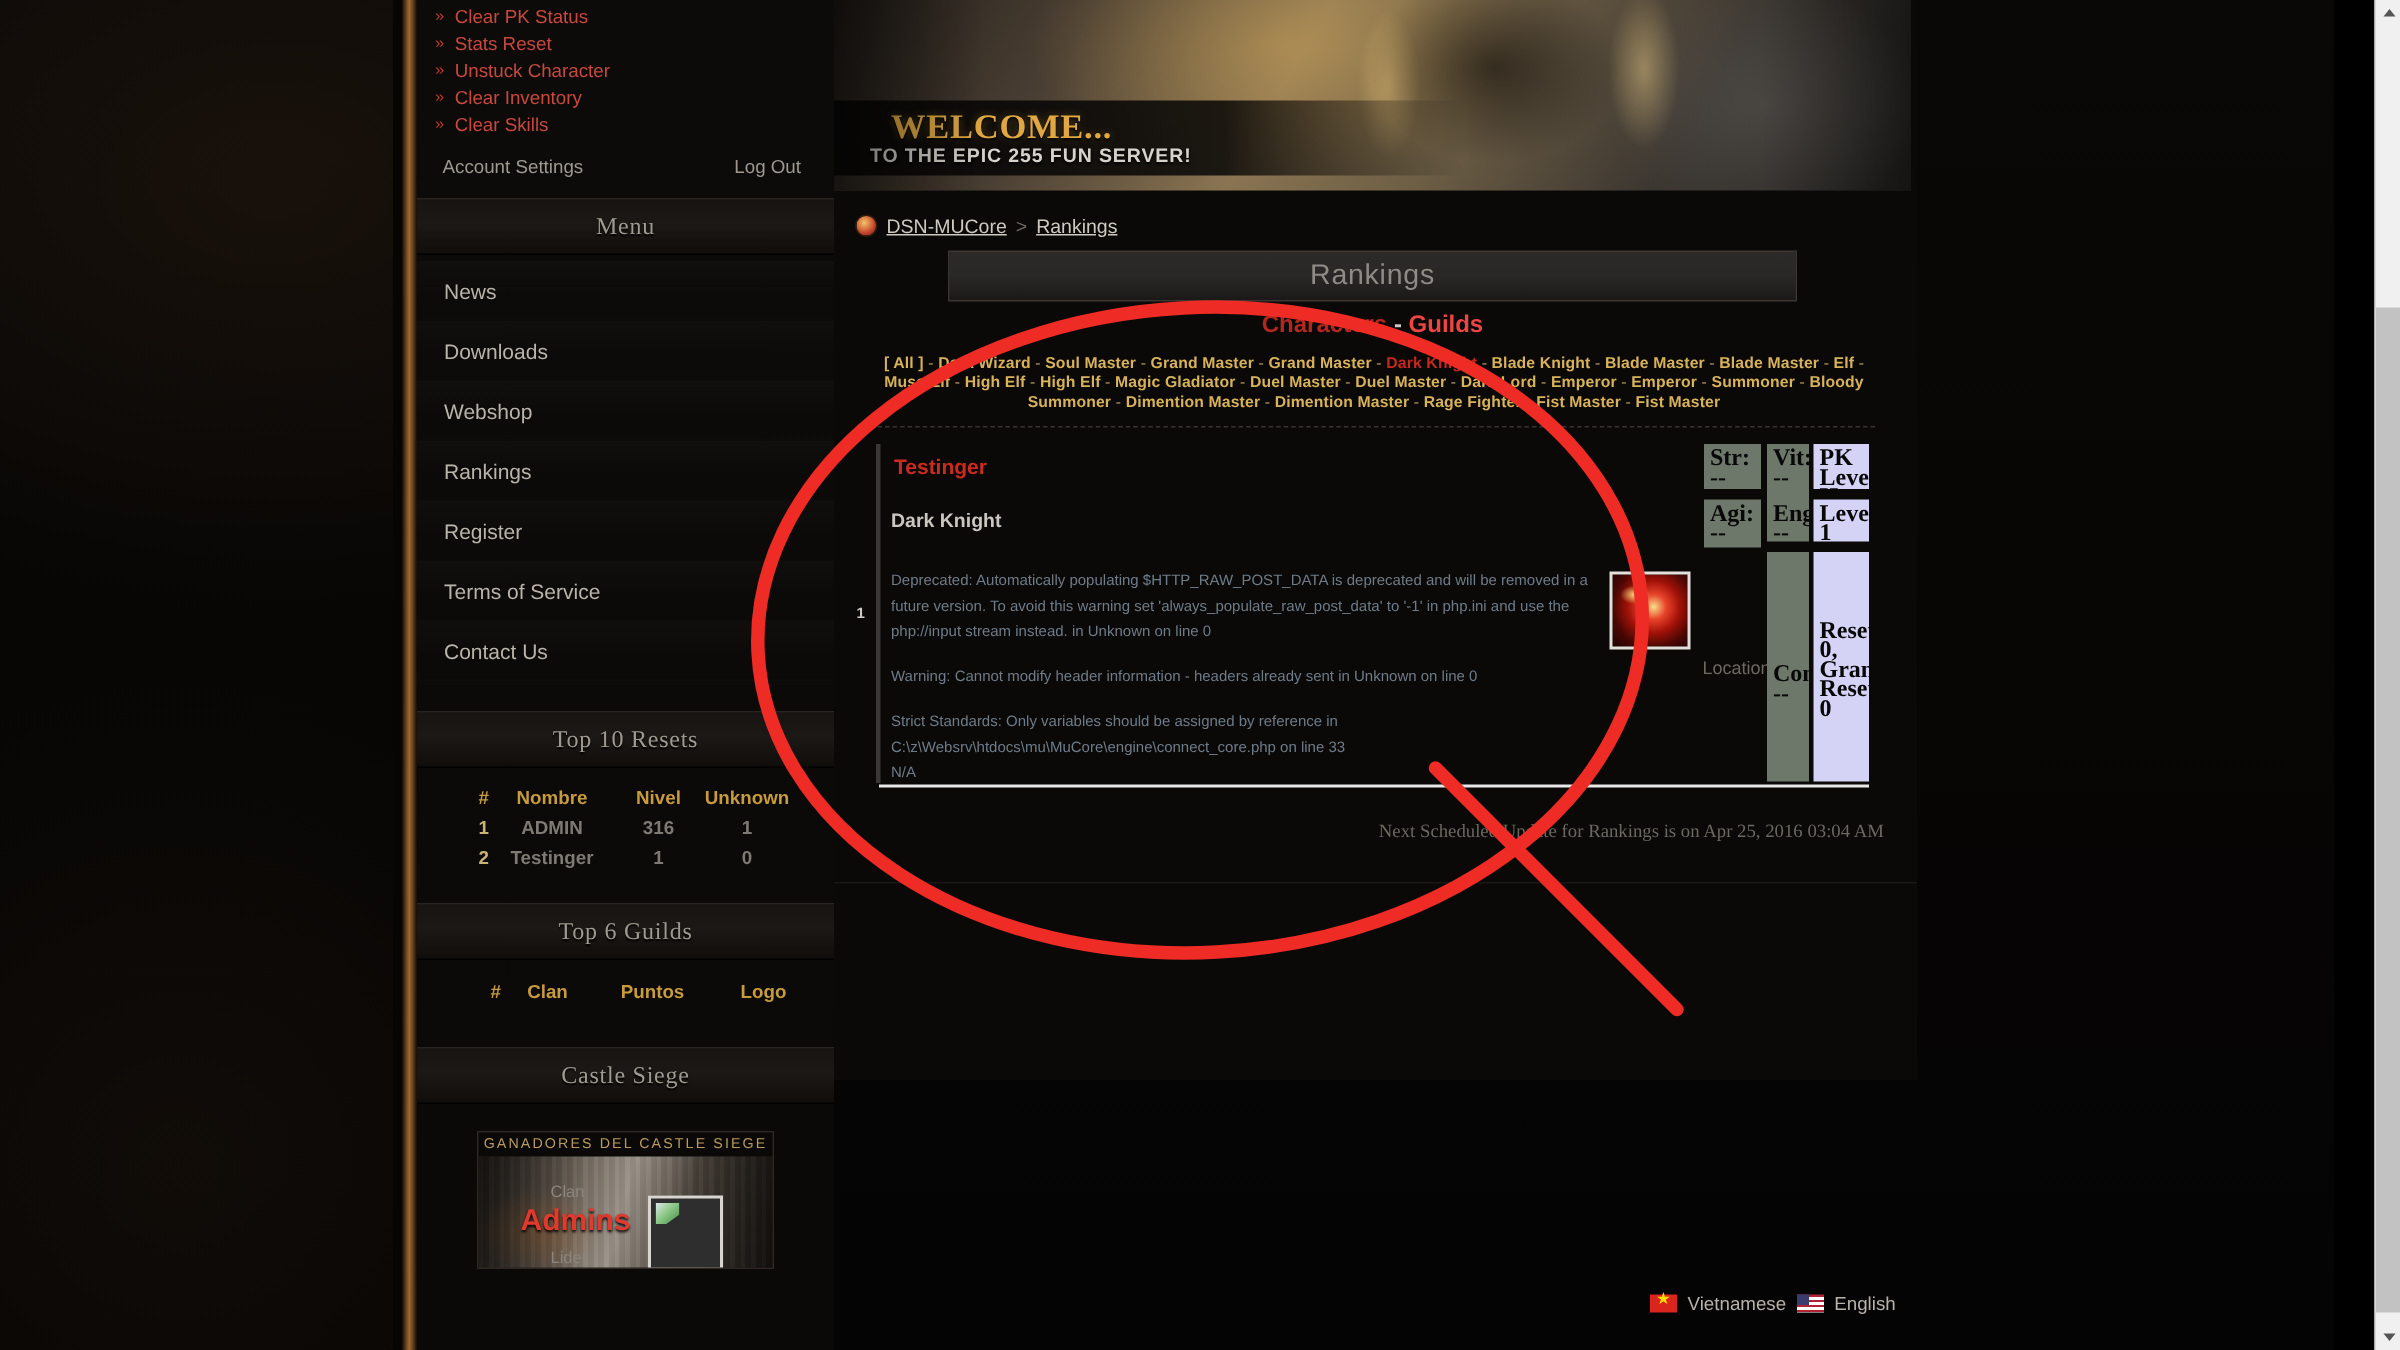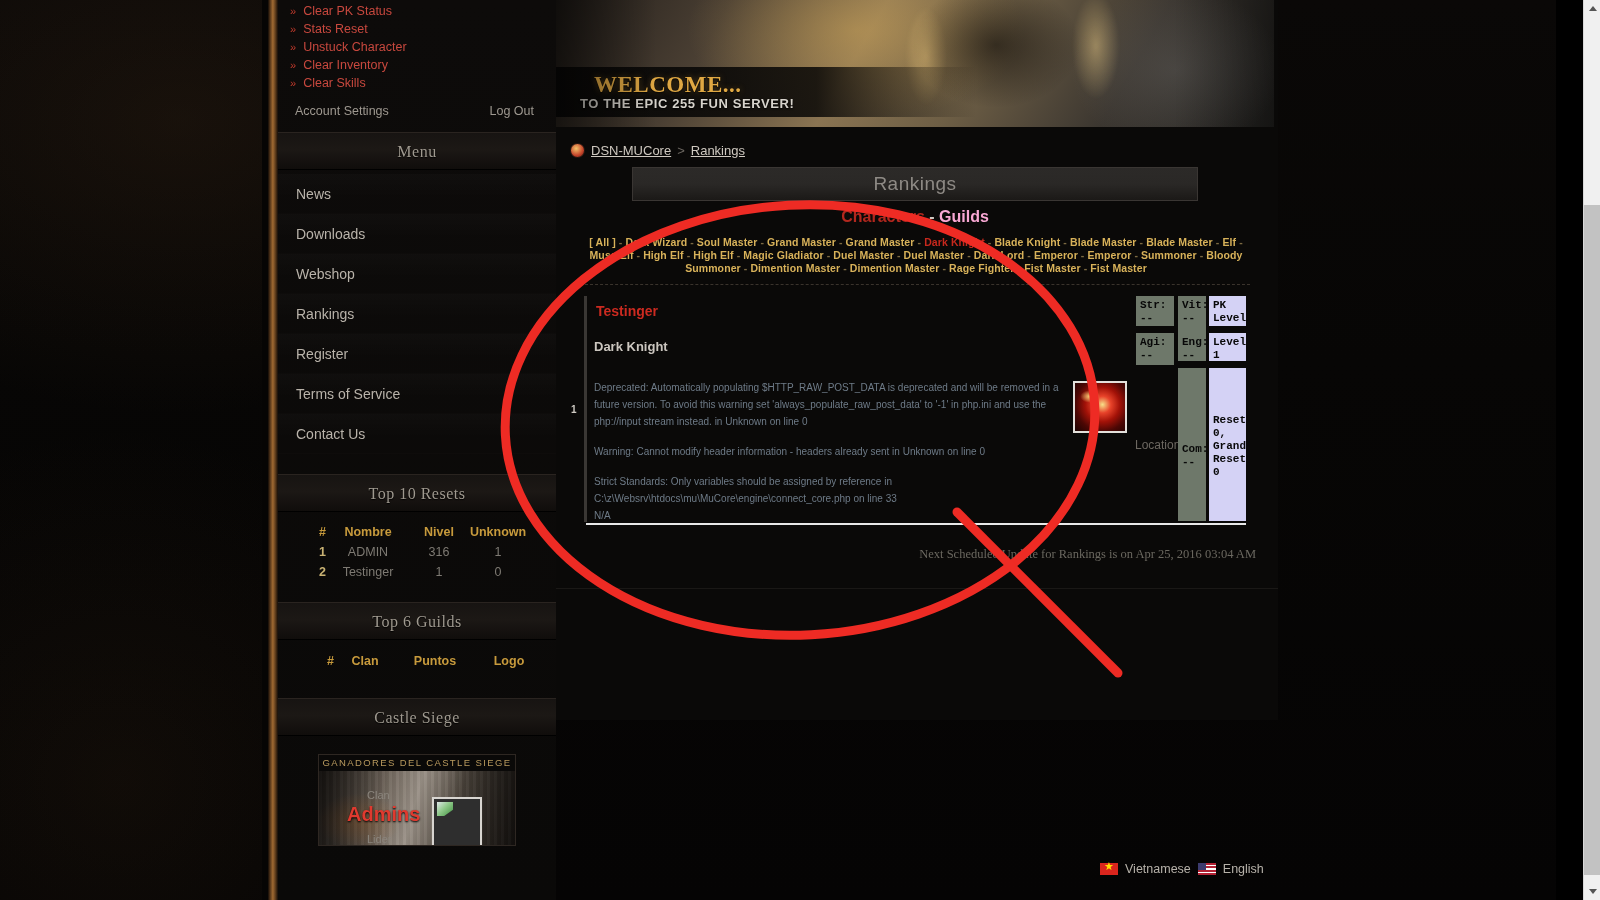--- a/index.html
+++ b/index.html
@@ -80,21 +80,21 @@
   .mini-table { width: 100%; padding: 10px 0 6px 0; }
   .mini-row { display: flex; font-size: 12.5px; line-height: 20px; }
   .mini-row .c0 { width: 48px; text-align: right; }
   .mini-row .c1 { width: 84px; text-align: center; }
   .mini-row .c2 { width: 58px; text-align: center; }
   .mini-row .c3 { width: 60px; text-align: center; }
   .mini-head .c0, .mini-head .c1, .mini-head .c2, .mini-head .c3 {
     color: #c79a3c; font-weight: bold;
   }
   .mini-body .c0 { color: #c9b273; font-weight: bold; }
-  .mini-body .c1, .mini-body .c2, .mini-body .c3 { color: #7e7a73; }
+  .mini-body .c1, .mini-body .c2, .mini-body .c3 { color: #7e7a73; font-weight: bold; }
 
   .guild-head-row { display:flex; font-size: 12.5px; padding: 14px 0 16px 0; }
   .guild-head-row .g0 { width: 56px; text-align:right; color:#c79a3c; font-weight:bold;}
   .guild-head-row .g1 { width: 62px; text-align:center; color:#c79a3c; font-weight:bold;}
   .guild-head-row .g2 { width: 78px; text-align:center; color:#c79a3c; font-weight:bold;}
   .guild-head-row .g3 { width: 70px; text-align:center; color:#c79a3c; font-weight:bold;}
 
   .siege-box {
     margin: 18px auto 0 auto; width: 198px; height: 92px;
     border: 1px solid #2e2722; position: relative; overflow: hidden;
@@ -192,21 +192,21 @@
     color: #8e8a85; font-size: 19px; text-align: center; line-height: 32px;
     letter-spacing: .5px;
   }
 
   .tabs {
     position: absolute; left: 0; top: 208px; width: 718px;
     text-align: center; font-size: 16px; font-weight: bold;
   }
   .tabs .tab-active { color: #b2271e; }
   .tabs .tab-sep { color: #cfcac3; }
-  .tabs .tab-link { color: #f9a8d4; }
+  .tabs .tab-link { color: #ef4444; }
 
   .classbar {
     position: absolute; left: 30px; top: 236px; width: 660px;
     text-align: center; font-size: 10.5px; font-weight: bold;
     line-height: 13px; color: #d8b25a; letter-spacing: .1px;
     font-family: "Liberation Sans", sans-serif;
   }
   .classbar .cls { color: #d8b25a; }
   .classbar .cls.sel { color: #c7281d; }
   .classbar .dash { color: #7c6a42; }
@@ -250,22 +250,22 @@
   }
   .char-avatar:after{
     content:"";position:absolute;inset:0;
     background: radial-gradient(ellipse 14px 9px at 30% 28%, rgba(255,228,130,.95), rgba(0,0,0,0) 70%);
   }
 
   
   .stat-box {
     position: absolute;
     background: #6e786a; color: #080808;
-    font-family: Liberation Mono, monospace;
-    font-weight: bold; font-size: 11px; line-height: 13px;
+    font-family: Liberation Serif, serif;
+    font-weight: bold; font-size: 16px; line-height: 13px;
     padding: 3px 3px 0 4px; overflow: hidden;
   }
   .stat-box.lav { background: #d4d2f5; }
   .loc-label {
     position: absolute; left: 1135px; top: 438px;
     color: #6d6861; font-size: 12px;
   }
 
   .white-rule {
     position: absolute; left: 586px; top: 523px; width: 660px; height: 2px;

